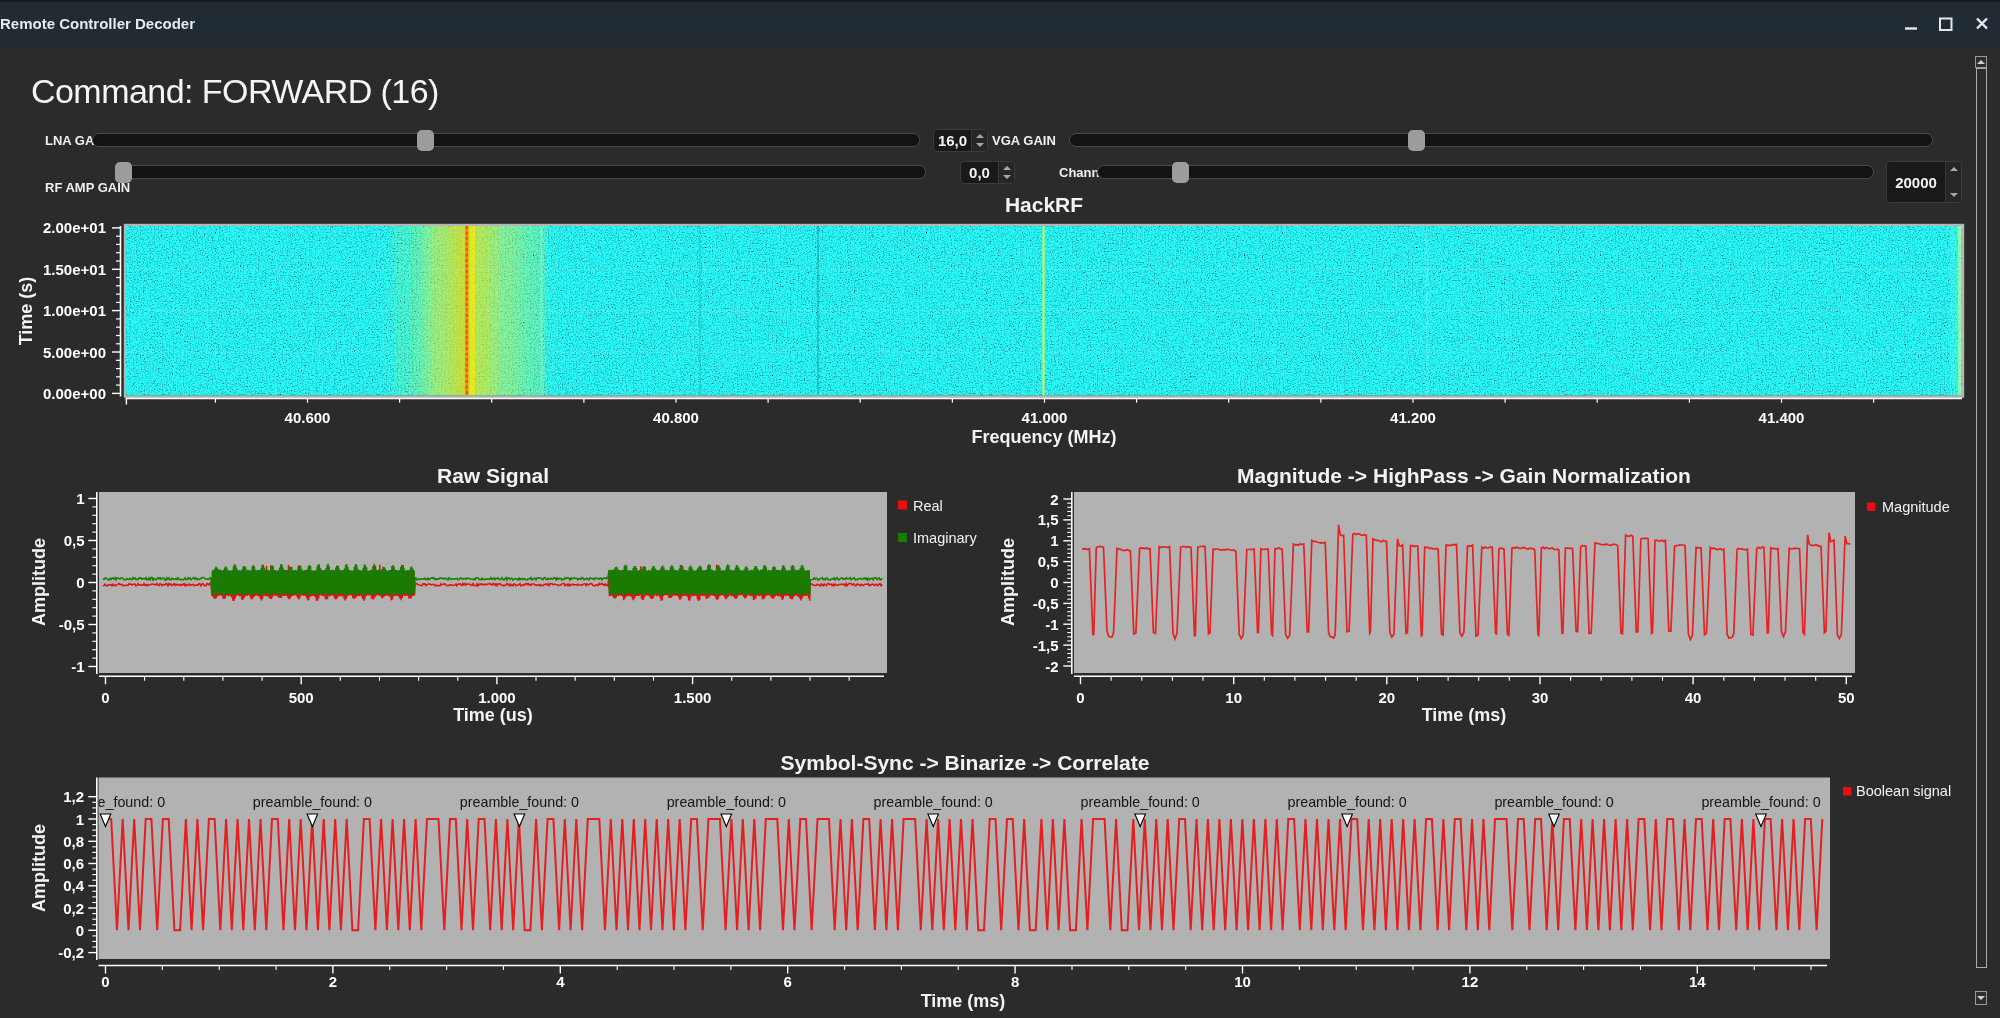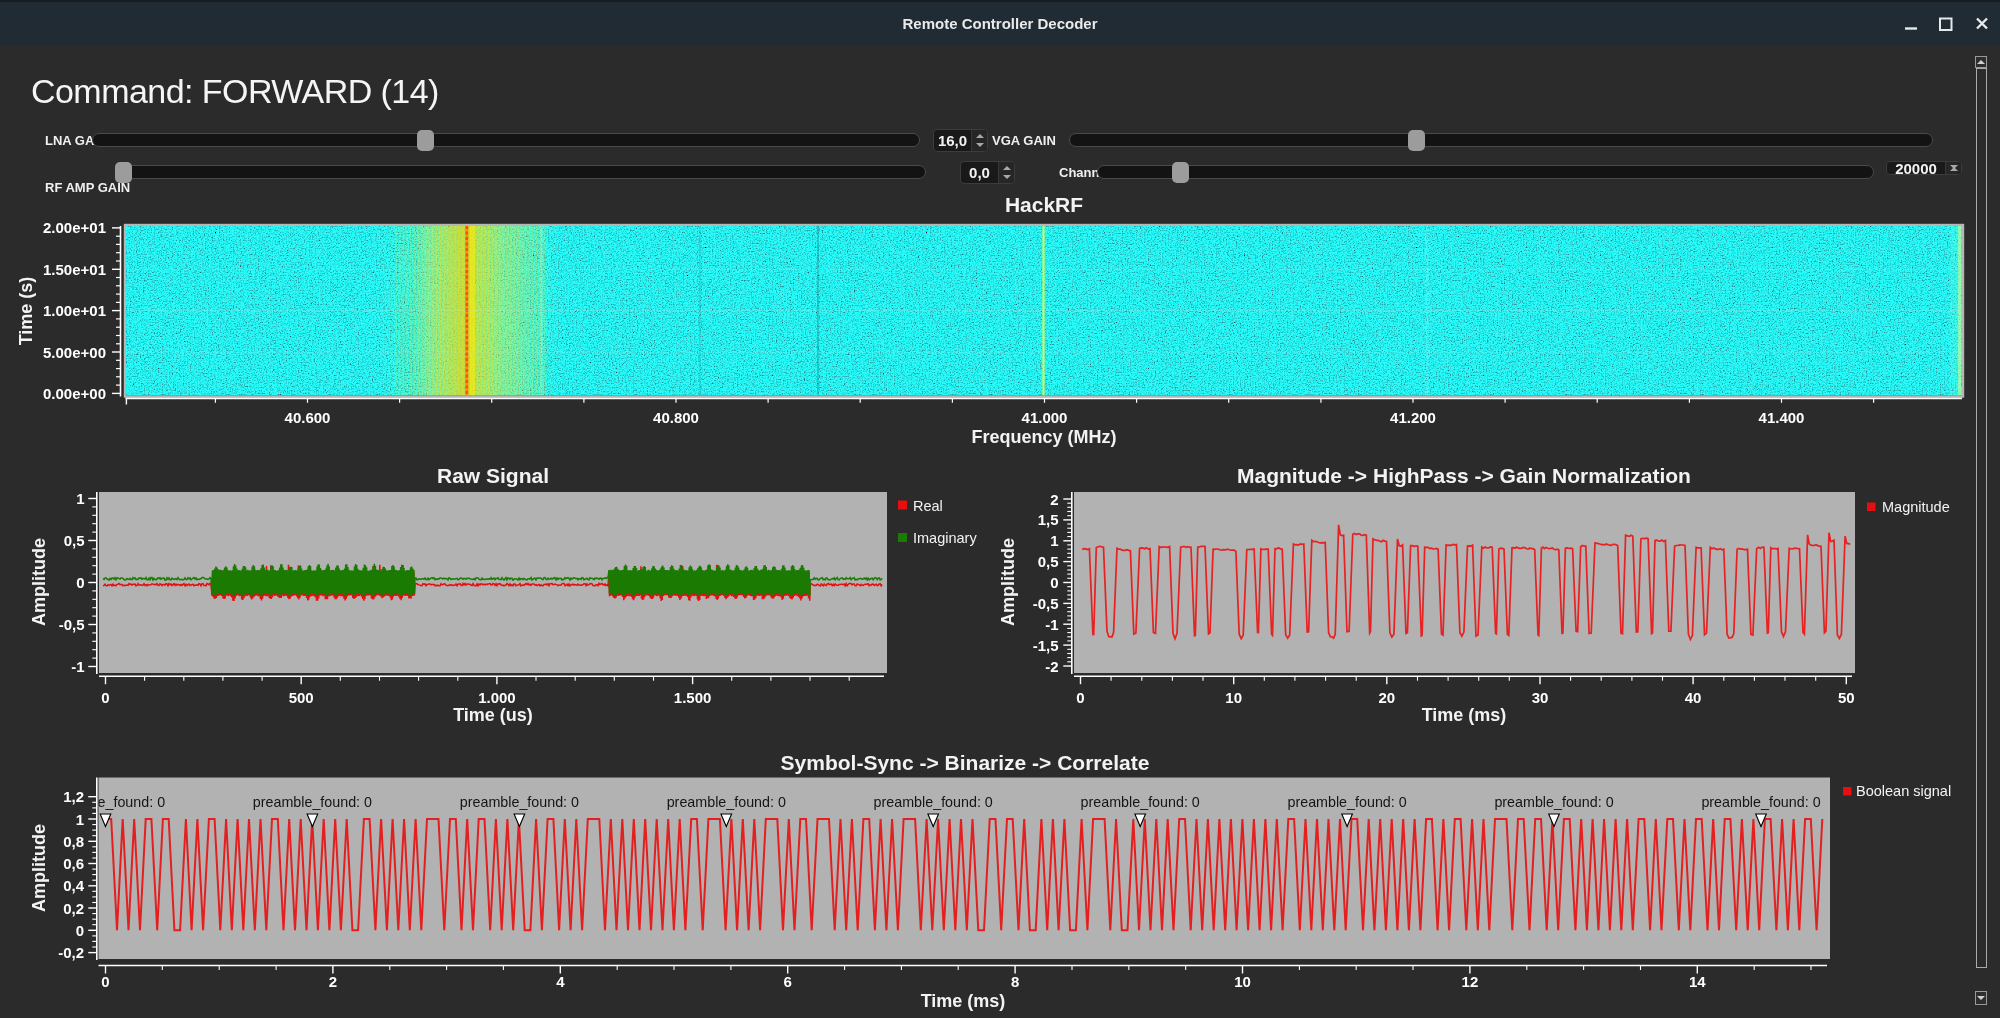--- a/index.html
+++ b/index.html
@@ -1,19 +1,19 @@
 <!DOCTYPE html>
 <html><head><meta charset="utf-8"><title>Remote Controller Decoder</title>
 <style>
 * { margin:0; padding:0; box-sizing:border-box; }
 html,body { width:2000px; height:1018px; overflow:hidden; background:#2b2b2b;
   font-family:"Liberation Sans",sans-serif; }
 .abs { position:absolute; }
 #titlebar { left:0; top:0; width:2000px; height:46px; background:#202b33; border-top:2px solid #181c1f; }
-#titletext { width:100%; text-align:center; top:15px; color:#e8eaeb; font-size:15px; font-weight:bold; }
+#titletext { width:100%; text-align:left; top:15px; color:#e8eaeb; font-size:15px; font-weight:bold; }
 #cmd { left:31px; top:72px; color:#f5f5f5; font-size:34px; letter-spacing:-0.55px; }
 .ctl-label { color:#f0f0f0; font-size:13px; font-weight:bold;margin-left:23px; }
 .track { background:#131313; border-radius:7px; border:1px solid #4a4a4a; height:14px; }
 .handle { width:17px; height:21px; background:#9c9c9c; border-radius:5px; }
 .spin { background:#191919; border:1px solid #3c3c3c; border-radius:4px; }
 .spin .val { position:absolute; left:0; top:0; bottom:0; color:#f2f2f2; font-size:15px; font-weight:bold;
   display:flex; align-items:center; justify-content:center; }
 .spin .btns { position:absolute; right:0; top:0; bottom:0; width:16px; background:#262626;
   border-left:1px solid #383838; border-radius:0 4px 4px 0; }
 .aru { position:absolute; left:50%; transform:translateX(-50%); width:0; height:0;
@@ -23,21 +23,21 @@
 .sbbtn { position:absolute; width:12px; height:12px; background:#2e2e2e; border:1px solid #9a9a9a; }
 </style></head>
 <body>
 <div class="abs" id="titlebar"></div>
 <div class="abs" id="titletext">Remote Controller Decoder</div>
 <svg class="abs" style="left:1899px;top:16px" width="95" height="20">
  <line x1="6" y1="12.5" x2="18" y2="12.5" stroke="#e6e9ea" stroke-width="2.4"></line>
  <rect x="41" y="2.5" width="11.5" height="11.5" fill="none" stroke="#e6e9ea" stroke-width="2"></rect>
  <path d="M 78 2.5 L 88 12.5 M 88 2.5 L 78 12.5" stroke="#e6e9ea" stroke-width="2.4"></path>
 </svg>
-<div class="abs" id="cmd">Command: FORWARD (14)</div>
+<div class="abs" id="cmd">Command: FORWARD (16)</div>
 
 <div class="abs ctl-label" style="left:22px;top:133px">LNA GAIN</div>
 <div class="abs track" style="left:92px;top:133px;width:828px"></div>
 <div class="abs handle" style="left:417px;top:129.5px"></div>
 <div class="abs spin" style="left:933px;top:128.5px;width:55px;height:23px">
   <div class="val" style="right:16px">16,0</div>
   <div class="btns">
       <span class="aru" style="top:4px"></span>
       <span class="ard" style="bottom:4px"></span>
     </div>
@@ -52,21 +52,21 @@
 <div class="abs spin" style="left:960px;top:160.5px;width:55px;height:23px">
   <div class="val" style="right:16px">0,0</div>
   <div class="btns">
       <span class="aru" style="top:4px"></span>
       <span class="ard" style="bottom:4px"></span>
     </div>
 </div>
 <div class="abs ctl-label" style="left:1036px;top:165px">Channel width</div>
 <div class="abs track" style="left:1097px;top:165px;width:777px"></div>
 <div class="abs handle" style="left:1172px;top:161.5px"></div>
-<div class="abs spin" style="left:1886px;top:161px;width:76px;height:14px">
+<div class="abs spin" style="left:1886px;top:161px;width:76px;height:42px">
   <div class="val" style="right:16px">20000</div>
   <div class="btns">
       <span class="aru" style="top:5px"></span>
       <span class="ard" style="bottom:5px"></span>
     </div>
 </div>
 
 <div class="sbbtn" style="left:1975px;top:56px">
     <span class="aru" style="top:3px;border-bottom-color:#cfcfcf"></span>
   </div>

